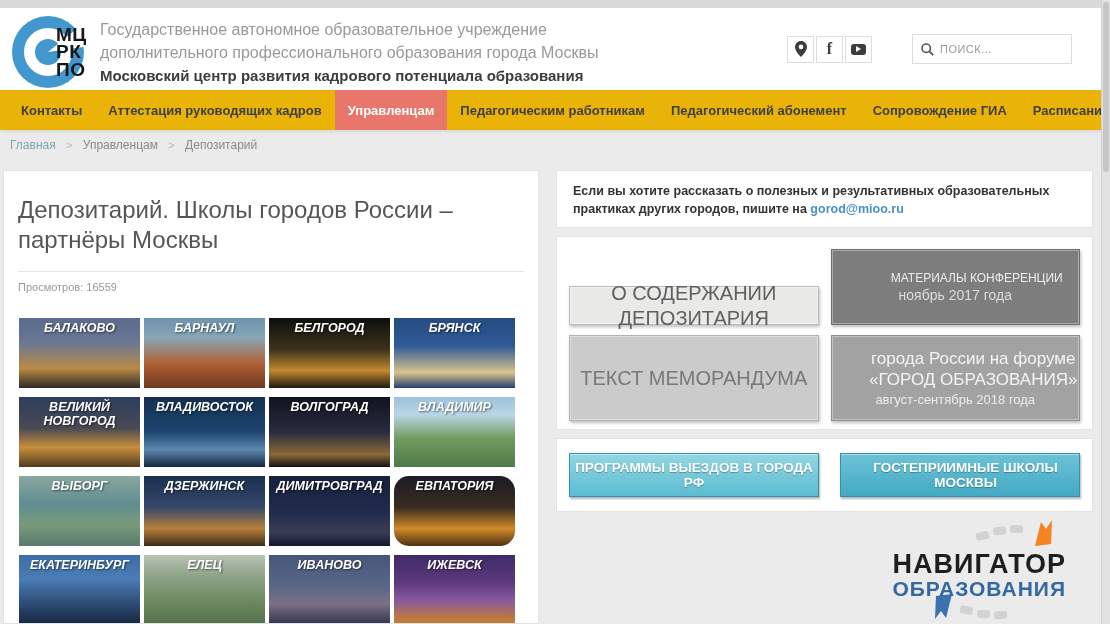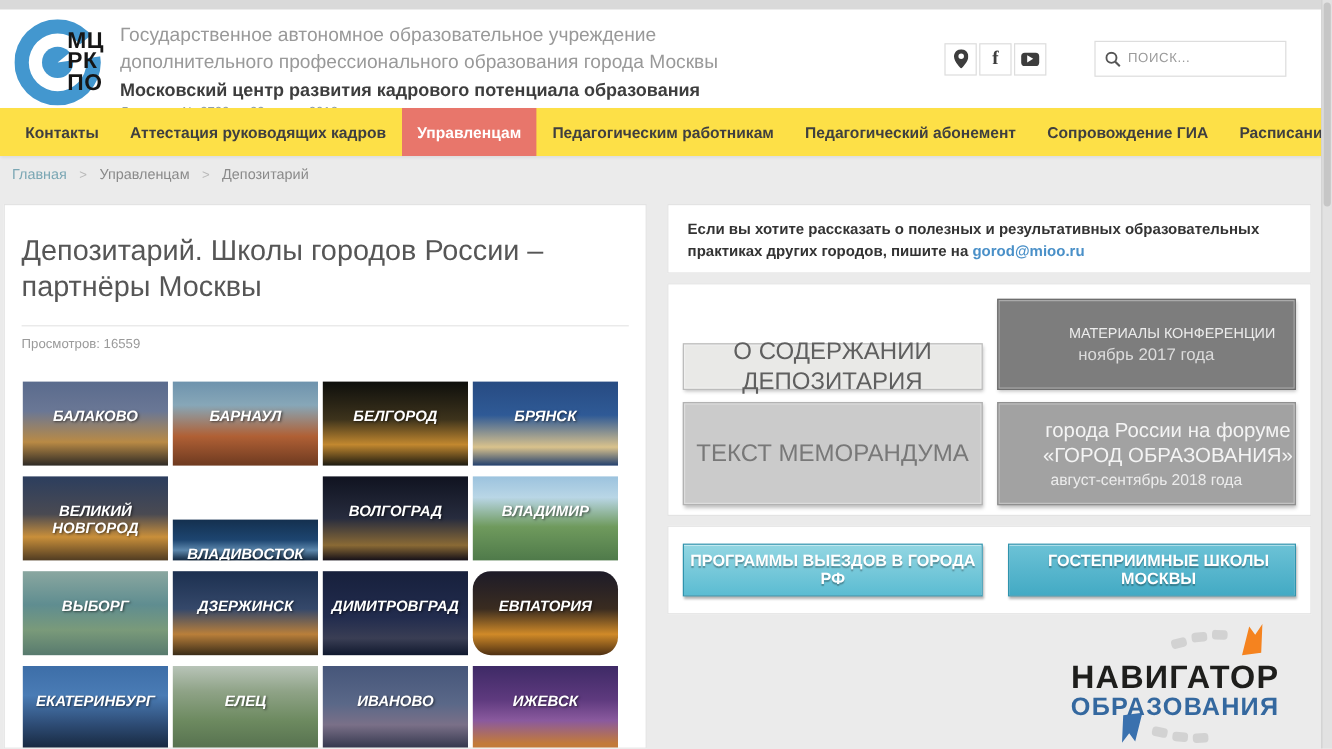--- a/index.html
+++ b/index.html
@@ -25,50 +25,50 @@
   .yt-glyph { width:15px; height:11px; background:#3d3d3d; border-radius:3px; position:relative; }
   .yt-glyph:before { content:""; position:absolute; left:5px; top:2.5px; border-left:5px solid #fff;
                      border-top:3px solid transparent; border-bottom:3px solid transparent; }
   .search-box { margin-left:38px; width:160px; height:30px; border:1px solid #ddd; background:#fff;
                 display:flex; align-items:center; padding:0 8px; }
   .search-box input { border:none; outline:none; width:120px; font-size:11px; color:#555; margin-left:6px;
                       font-family:"Liberation Sans", sans-serif; letter-spacing:0.5px; }
   .search-box input::placeholder { color:#9a9a9a; }
 
   
-  .navbar { position:absolute; left:0; top:90px; width:1102px; height:40px; background:#fde047;
+  .navbar { position:absolute; left:0; top:90px; width:1102px; height:40px; background:#eab308;
             display:flex; align-items:stretch; padding-left:8px; box-shadow:0 2px 3px rgba(0,0,0,0.08); }
   .nav-item { display:flex; align-items:center; padding:0 13px; font-size:13px; font-weight:bold;
               color:#3f3f3f; cursor:pointer; white-space:nowrap; }
   .nav-item.active { background:#e8766b; color:#fff; }
 
   
   .breadcrumb { position:absolute; left:10px; top:138px; font-size:12px; color:#8a8a8a; }
   .crumb-link { color:#7ba7b4; cursor:pointer; }
   .crumb-sep { color:#b8b8b8; margin:0 7px; font-size:11px; }
 
   
   .left-panel { position:absolute; left:3px; top:170px; width:536px; height:454px; background:#fff;
                 border:1px solid #e3e3e3; overflow:hidden; }
   .page-title { margin:24px 20px 0 14px; font-size:24px; color:#565656; line-height:1.25; font-weight:normal; }
   .title-divider { margin:16px 14px 0 14px; border:none; border-top:1px solid #e5e5e5; }
   .views { margin:9px 0 0 14px; font-size:11px; color:#9a9a9a; }
 
   .city-grid { margin:25px 0 0 15px; display:grid; grid-template-columns:repeat(4,121px);
                grid-auto-rows:70px; gap:9px 4px; }
   .tile { position:relative; cursor:pointer; overflow:hidden; }
-  .tile-label { position:absolute; left:0; right:0; top:23px; text-align:center; color:#fff;
+  .tile-label { position:absolute; left:0; right:0; top:4px; text-align:center; color:#fff;
                 font-weight:bold; font-style:italic; font-size:12.5px; line-height:1.1;
                 text-shadow:1px 1px 2px rgba(0,0,0,0.55); padding:0 4px; }
   .t0{background:linear-gradient(180deg,#5a6b8d 0%,#6a7795 35%,#b98a45 72%,#2e2a25 100%);}
   .t1{background:linear-gradient(180deg,#6e93ad 0%,#87a7b8 28%,#b06035 65%,#6e3a20 100%);}
   .t2{background:linear-gradient(180deg,#0e0f0c 0%,#3d331c 45%,#c2882f 75%,#1c1a10 100%);}
   .t3{background:linear-gradient(180deg,#274b82 0%,#2f5a96 40%,#d9c28c 78%,#23406e 100%);}
   .t4{background:linear-gradient(180deg,#2c3e5e 0%,#4a4a52 45%,#c98f3a 72%,#503c22 100%);}
-  .t5{background:linear-gradient(180deg,#14304f 0%,#1d4570 50%,#5d88ad 75%,#122840 100%);margin-top:36px;}
+  .t5{background:linear-gradient(180deg,#14304f 0%,#1d4570 50%,#5d88ad 75%,#122840 100%);}
   .t6{background:linear-gradient(180deg,#9cc3de 0%,#b9d6e6 25%,#6f9a5d 60%,#4f7a4a 100%);}
   .t7{background:linear-gradient(180deg,#101320 0%,#272c3e 50%,#8a6a35 82%,#151018 100%);}
   .t8{background:linear-gradient(180deg,#8aa7a0 0%,#5f8d90 40%,#7a9a7a 70%,#577a6e 100%);}
   .t9{background:linear-gradient(180deg,#1c3050 0%,#35486a 45%,#b97f3a 75%,#3a2c18 100%);}
   .t10{background:linear-gradient(180deg,#17203c 0%,#222c4e 55%,#3a3e54 80%,#10182e 100%);}
   .t11{background:linear-gradient(180deg,#1d1b28 0%,#3a2c20 45%,#d08a28 75%,#4e3012 100%);border-radius:15px;}
   .t12{background:linear-gradient(180deg,#3d6ea8 0%,#4a7cb5 35%,#2f4e78 68%,#16263c 100%);}
   .t13{background:linear-gradient(180deg,#b8c4b8 0%,#8fa387 30%,#6d8a60 65%,#55704e 100%);}
   .t14{background:linear-gradient(180deg,#46567a 0%,#5a6888 45%,#7a7088 70%,#2e3248 100%);}
   .t15{background:linear-gradient(180deg,#3e2a66 0%,#5e3a7e 40%,#8a5a9e 65%,#c27a3a 92%);}

